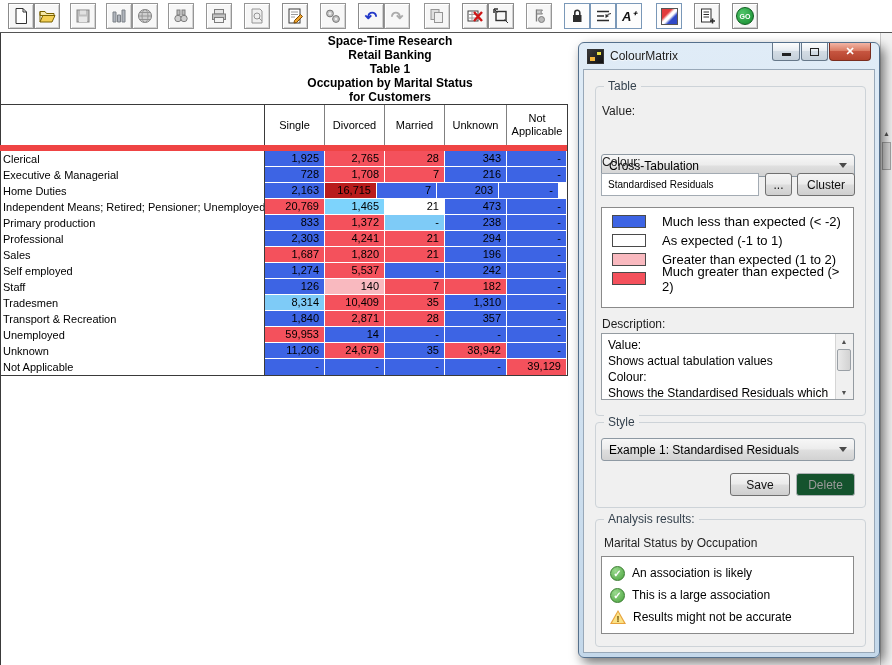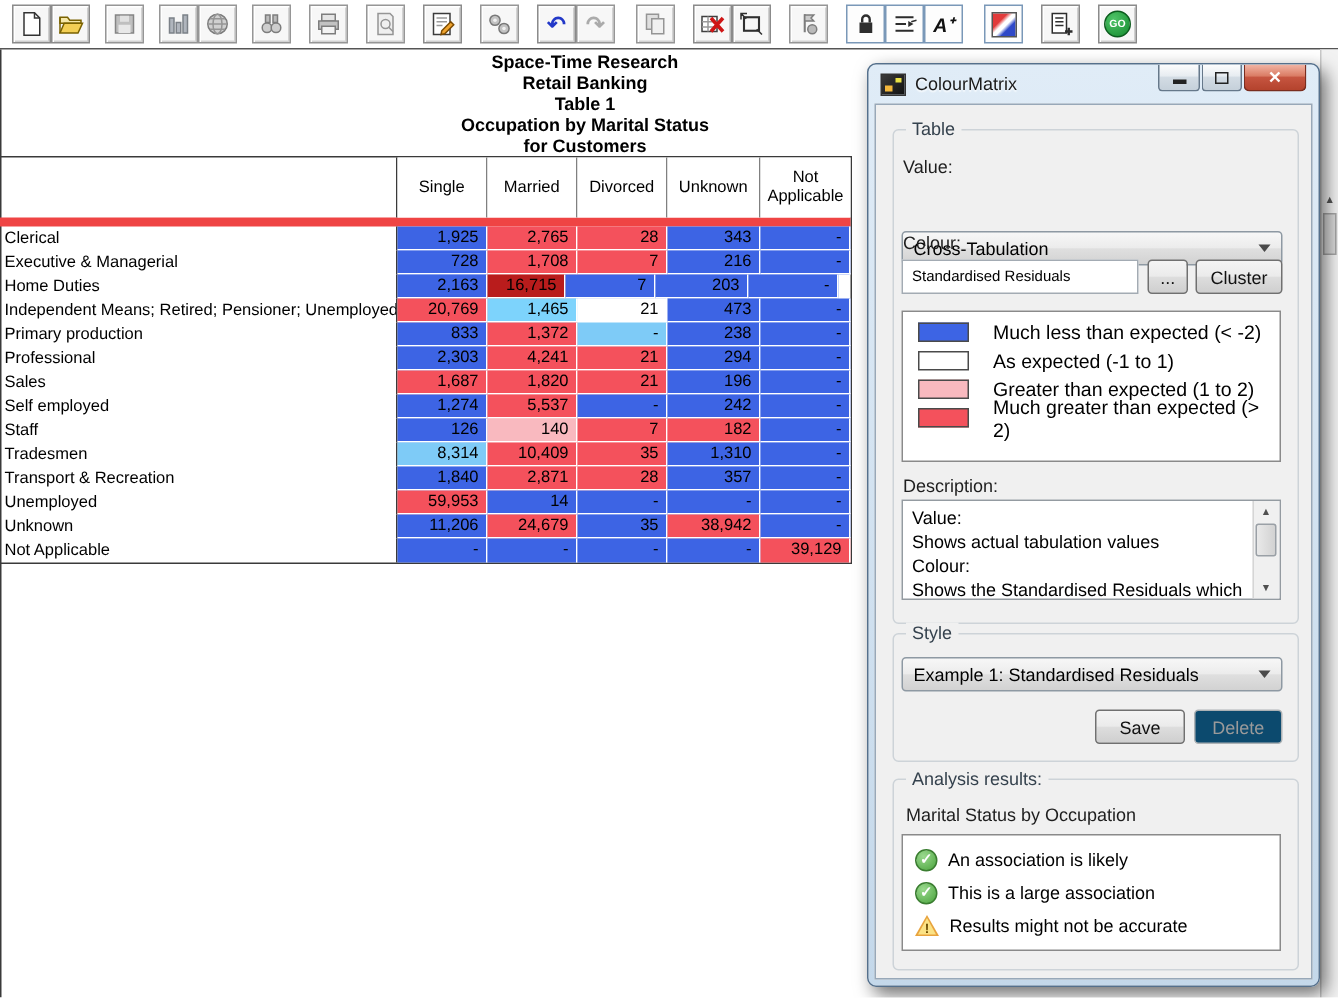--- a/index.html
+++ b/index.html
@@ -66,21 +66,21 @@
 
   .combo{position:absolute;height:23px;box-sizing:border-box;border:1px solid #8e99a3;border-radius:3px;
          background:linear-gradient(#f7f7f7,#ececec 48%,#dfdfdf 52%,#d2d2d2);
          display:flex;align-items:center;padding-left:7px;font-size:12px;}
   .combo .arr{position:absolute;right:7px;top:8px;width:0;height:0;border-left:4px solid transparent;border-right:4px solid transparent;border-top:5px solid #4a4a4a;}
   .txt{position:absolute;height:23px;box-sizing:border-box;border:1px solid #a3abb3;background:#fff;
        font-family:"Liberation Sans",sans-serif;font-size:10px;padding:0 6px;}
   .btn{position:absolute;height:23px;box-sizing:border-box;border:1px solid #707070;border-radius:3px;
        background:linear-gradient(#f4f4f4,#ebebeb 48%,#dddddd 52%,#cfcfcf);
        display:flex;align-items:center;justify-content:center;font-size:12px;color:#111;}
-  .btn.disabled{border-color:#adb2b5;background:#0c4a6e;color:#9a9a9a;}
+  .btn.disabled{border-color:#adb2b5;background:#14532d;color:#9a9a9a;}
 
   .legend-box{position:absolute;background:#fff;border:1px solid #8a8a8a;box-sizing:border-box;}
   .lg-row{display:flex;align-items:center;height:19px;padding-left:10px;}
   .lg-swatch{width:34px;height:13px;border:1px solid #4a4a4a;box-sizing:border-box;flex:0 0 auto;}
   .lg-text{margin-left:16px;font-size:13px;}
 
   .desc-box{position:absolute;background:#fff;border:1px solid #949ba1;box-sizing:border-box;overflow:hidden;}
   .desc-line{font-size:12px;line-height:16px;padding-left:6px;white-space:nowrap;}
   .vscroll{position:absolute;right:0;top:0;bottom:0;width:17px;background:#f0f0f0;border-left:1px solid #d5d5d5;}
   .vs-arrow{position:absolute;left:0;width:16px;height:14px;display:flex;align-items:center;justify-content:center;font-size:7px;color:#505050;}
@@ -287,22 +287,22 @@
     <div>Retail Banking</div>
     <div>Table 1</div>
     <div>Occupation by Marital Status</div>
     <div>for Customers</div>
   </div>
 
 <div class="grid">
   <div class="grid-header" id="grid-header">
     <div class="gh-spacer"></div>
   <div class="gh-cell" style="width: 60px;">Single</div>
+      <div class="gh-cell" style="width: 60px;">Divorced</div>
       <div class="gh-cell" style="width: 60px;">Married</div>
-      <div class="gh-cell" style="width: 60px;">Divorced</div>
       <div class="gh-cell" style="width: 62px;">Unknown</div>
       <div class="gh-cell" style="width: 60px;">Not Applicable</div>
     </div>
   <div id="grid-body">
       <div class="grid-row">
         <div class="gr-label">Clerical</div>
         <div class="gr-cell" style="width: 60px; background: rgb(61, 100, 228);">1,925</div>
         <div class="gr-cell" style="width: 60px; background: rgb(244, 81, 92);">2,765</div>
         <div class="gr-cell" style="width: 60px; background: rgb(244, 81, 92);">28</div>
         <div class="gr-cell" style="width: 62px; background: rgb(61, 100, 228);">343</div>

